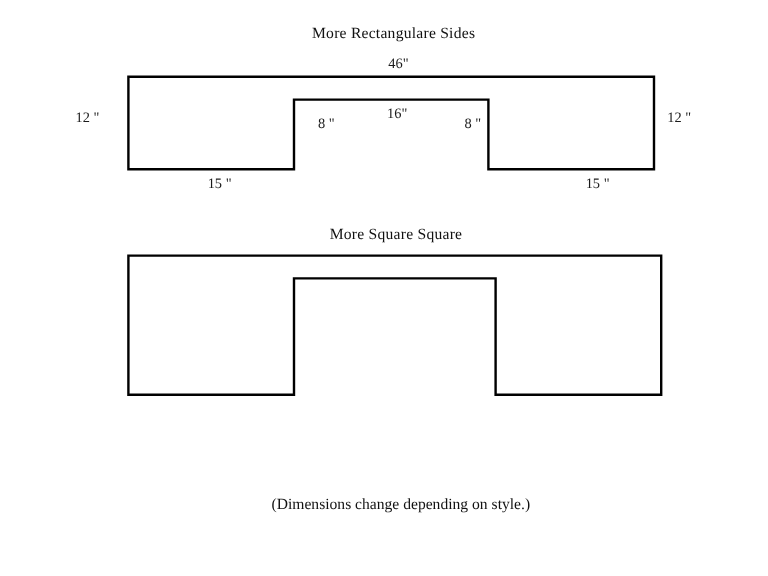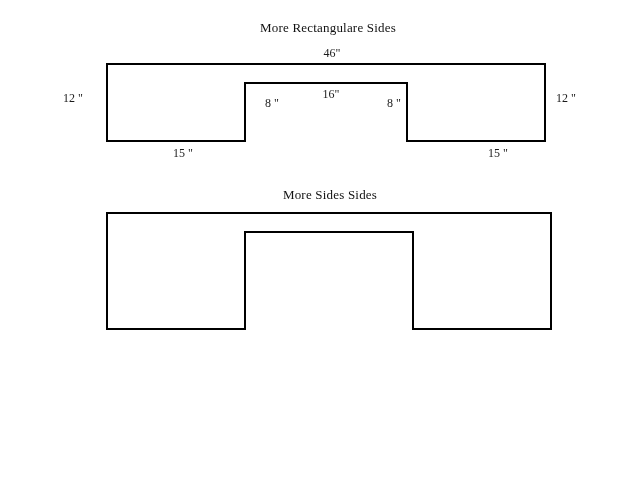--- a/index.html
+++ b/index.html
@@ -78,22 +78,23 @@
   <div class="dim centerx" style="left:272px; top:96px;">8 "</div>
 
   <div class="dim centerx" style="left:331px; top:87px;">16"</div>
 
   <div class="dim centerx" style="left:394px; top:96px;">8 "</div>
 
   <div class="dim centerx" style="left:183px; top:146px;">15 "</div>
 
   <div class="dim centerx" style="left:498px; top:146px;">15 "</div>
 
-  <div class="heading centerx" style="left:330px; top:187px;">More Sides Sides</div>
+  <div class="heading centerx" style="left:330px; top:187px;">More Square Square</div>
 
+  <div class="caption centerx" style="left:334px; top:412px;">(Dimensions change depending on style.)</div>
 
   <svg id="drawing" viewBox="0 0 640 480" width="640" height="480">
 
     <path class="outline" d="M 107,141
              L 107,64
              L 545,64
              L 545,141
              L 407,141
              L 407,83
              L 245,83

